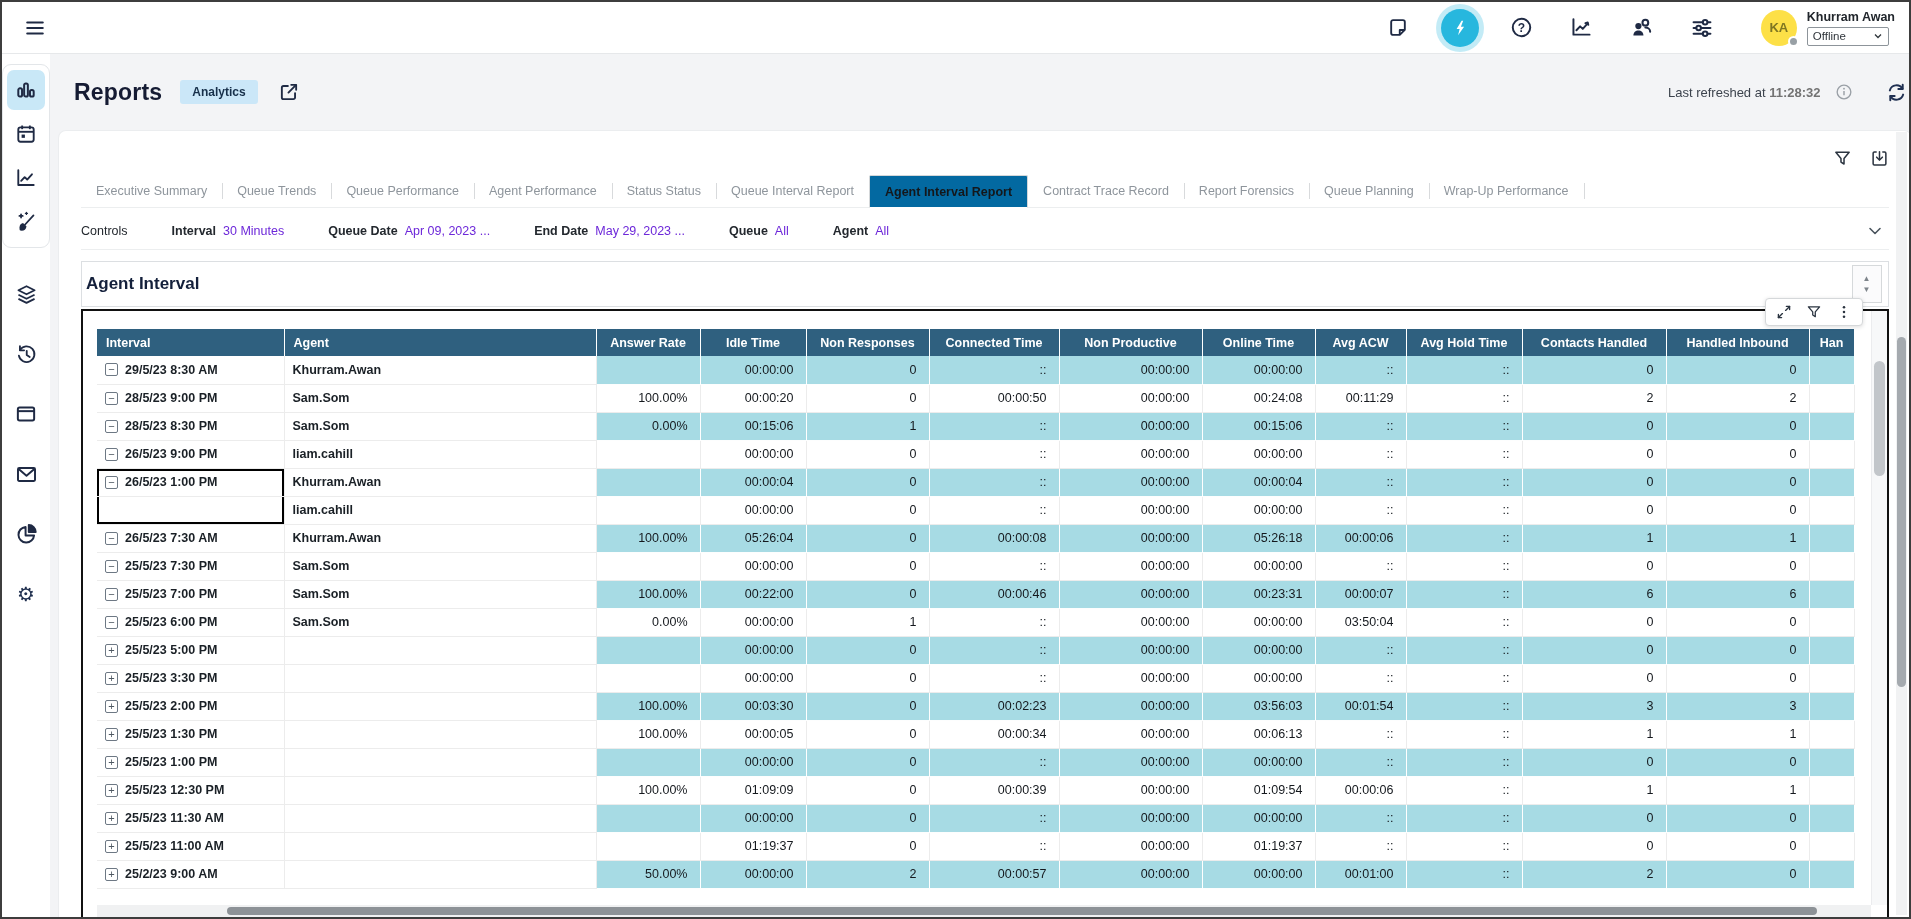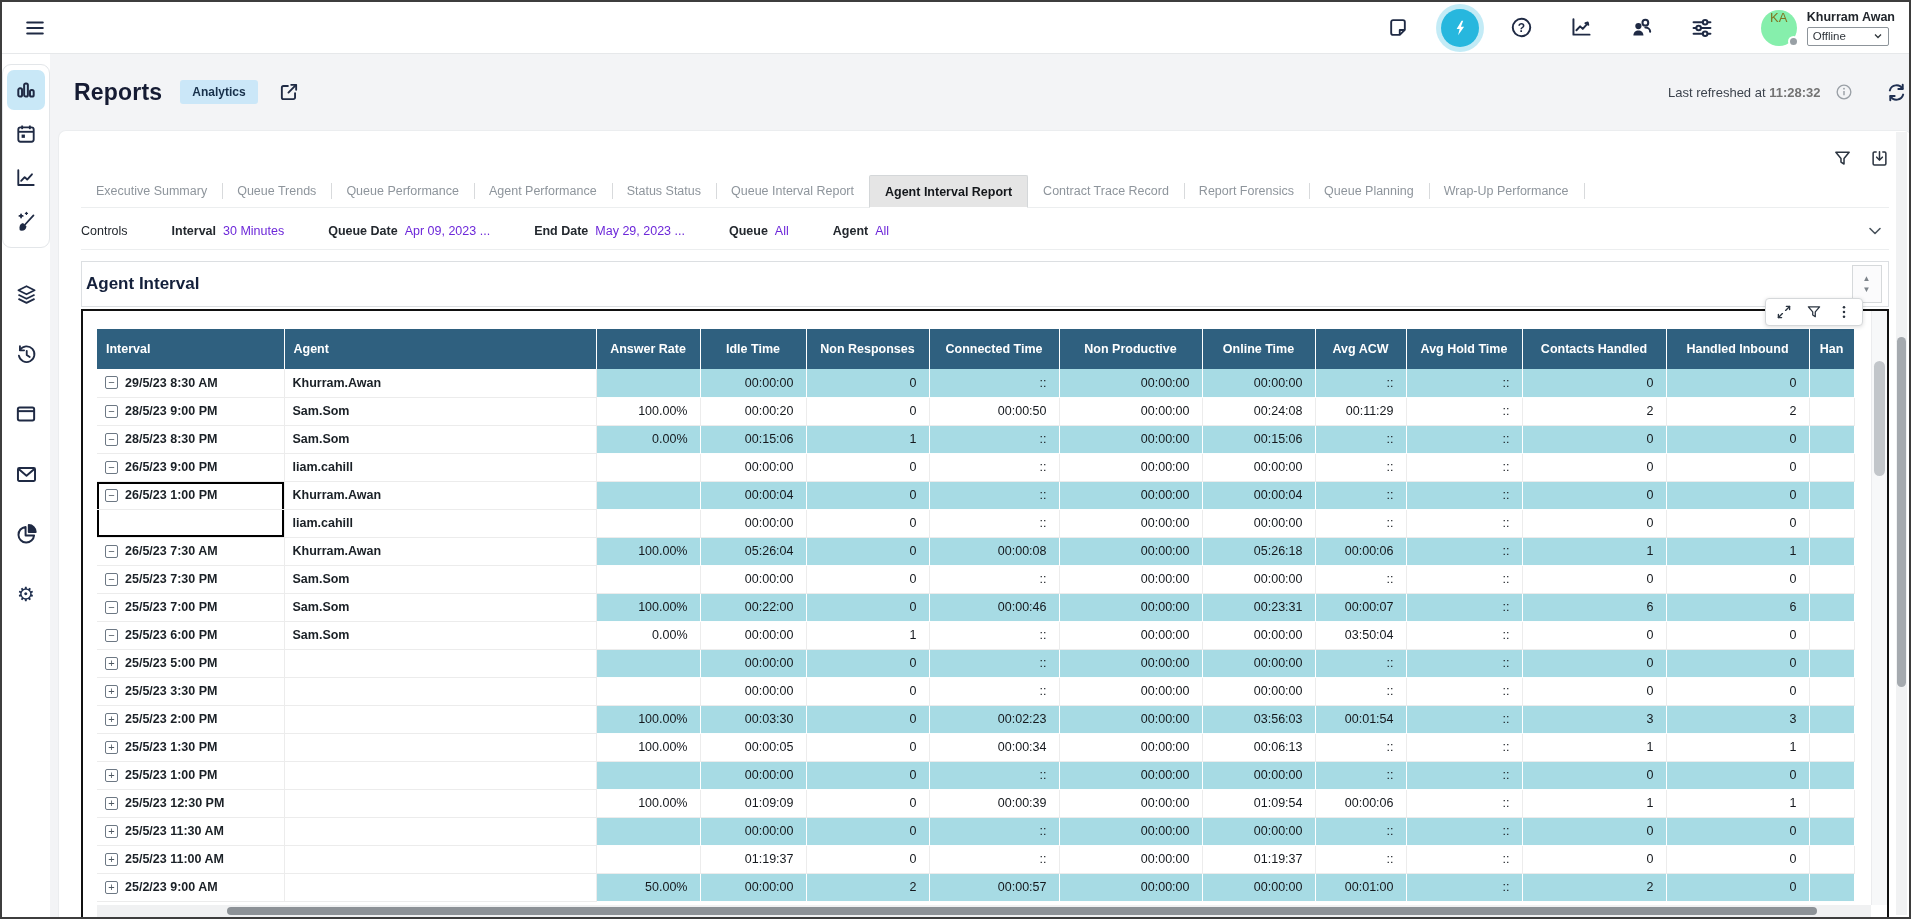--- a/index.html
+++ b/index.html
@@ -10,23 +10,23 @@
 
   
   .topbar { height:52px; background:#fff; border-bottom:1px solid #e6e8ea;
             display:flex; align-items:center; justify-content:space-between; padding:0 14px 0 16px; }
   .tb-right { display:flex; align-items:center; gap:26px; }
   .icon-btn { width:34px; height:34px; display:flex; align-items:center; justify-content:center; cursor:pointer; }
   .icon-btn svg { display:block; }
   .flash-btn { width:38px; height:38px; border-radius:50%; background:#27b7de;
                box-shadow:0 0 0 5px rgba(39,183,222,.28); display:flex; align-items:center; justify-content:center; }
   .user-cluster { display:flex; align-items:flex-start; gap:10px; margin-left:16px; }
-  .avatar { position:relative; width:36px; height:36px; border-radius:50%; background:#86efac;
-            display:flex; justify-content:center;
-            font-size:13px; font-weight:400; color:#7f7622; }
+  .avatar { position:relative; width:36px; height:36px; border-radius:50%; background:#fde047;
+            display:flex; align-items:center; justify-content:center;
+            font-size:13px; font-weight:700; color:#7f7622; }
   .avatar .dot { position:absolute; right:-2px; bottom:-1px; width:11px; height:11px; border-radius:50%;
                  background:#98a0a5; border:2px solid #fff; }
   .user-meta { display:flex; flex-direction:column; gap:3px; }
   .user-name { font-size:12.5px; color:#21262c; font-weight:700; }
   .status-select { width:82px; height:19px; border:1px solid #8d949a; border-radius:2px; background:#fff;
                    font-size:11.5px; color:#30363c; display:flex; align-items:center;
                    justify-content:space-between; padding:0 5px; cursor:pointer; }
 
   
   .frame { display:flex; height:865px; }
@@ -53,21 +53,21 @@
   .card { flex:1; background:#fff; border-radius:8px 8px 0 0; border:1px solid #ebedef; border-bottom:none;
           display:flex; flex-direction:column; padding:0 0 0 0; position:relative; }
   .card-tools { height:44px; display:flex; align-items:center; justify-content:flex-end; gap:18px; padding:10px 22px 0 0; }
 
   .tabs { display:flex; align-items:stretch; height:33px; margin:0 22px 0 22px; border-bottom:1px solid #eceeef; }
   .tab { display:flex; align-items:center; padding:0 15px; font-size:12.5px; color:#8e959c;
          position:relative; cursor:pointer; white-space:nowrap; }
   .tab:not(.active)::before { content:""; position:absolute; left:0; top:8px; bottom:8px; width:1px; background:#d8dadc; }
   .tab.first::before { display:none; }
   .tab.after-active::before { display:none; }
-  .tab.active { color:#14171b; font-weight:700; background:#e5e5e5; border:1px solid #d4d7d9; border-bottom:1px solid #fff;
+  .tab.active { color:#14171b; font-weight:700; background:#0369a1; border:1px solid #d4d7d9; border-bottom:1px solid #fff;
                 margin-bottom:-1px; border-radius:2px 2px 0 0; }
   .tab.end-sep { padding:0; width:1px; }
 
   .controls-row { display:flex; align-items:center; height:37px; margin:5px 22px 0 22px; border-bottom:1px solid #eceeef;
                   font-size:12.5px; gap:44px; position:relative; }
   .controls-title { color:#23282e; }
   .ctl { display:flex; gap:7px; align-items:center; cursor:pointer; }
   .ctl-label { font-weight:700; color:#23282e; }
   .ctl-value { color:#6d28d9; }
   .controls-chevron { position:absolute; right:4px; top:8px; cursor:pointer; }
@@ -85,21 +85,21 @@
   .float-toolbar { position:absolute; top:-13px; right:24px; background:#fff; border:1px solid #d5d8da; border-radius:4px;
                    box-shadow:0 1px 4px rgba(0,0,0,.14); display:flex; align-items:center; gap:14px; padding:5px 10px; z-index:6; }
   .float-toolbar .ftb { cursor:pointer; display:flex; }
   .table-title { font-size:15px; font-weight:700; color:#14203b; margin:0 0 10px 2px; }
 
   .table-wrap { margin-right:16px; }
   table.grid { border-collapse:collapse; table-layout:fixed; width:1757px; }
   table.grid th { background:#2f607f; color:#fff; font-size:12.5px; font-weight:700; height:27px;
                   border-right:1px solid rgba(255,255,255,.4); padding:0 10px; white-space:nowrap; overflow:hidden; }
   table.grid th.left { text-align:left; padding-left:9px; }
-  table.grid th.center { text-align:center; padding:13px 4px; }
+  table.grid th.center { text-align:center; padding:0 4px; }
   table.grid td { height:28px; font-size:12.5px; color:#15191e; border-bottom:1px solid #ececec;
                   border-right:1px solid #ececec; padding:0 12px 0 8px; white-space:nowrap; overflow:hidden; background:#fff; }
   table.grid td.num { text-align:right; }
   table.grid td.banded { background:#a7dbe4; border-bottom:1px solid #fdfefe; border-right:1px solid rgba(255,255,255,.85); }
   table.grid td.lbl { font-weight:700; color:#1a2026; }
   td.sel-top { box-shadow: inset 0 2px 0 #000, inset 2px 0 0 #000, inset -2px 0 0 #000; }
   td.sel-bottom { box-shadow: inset 0 -2px 0 #000, inset 2px 0 0 #000, inset -2px 0 0 #000; }
   .toggle { display:inline-flex; width:13px; height:13px; border:1px solid #6d7884; border-radius:2px; color:#4e5862;
             align-items:center; justify-content:center; font-size:11px; line-height:1; margin-right:7px;
             vertical-align:-2px; cursor:pointer; background:#fff; font-weight:400; }

